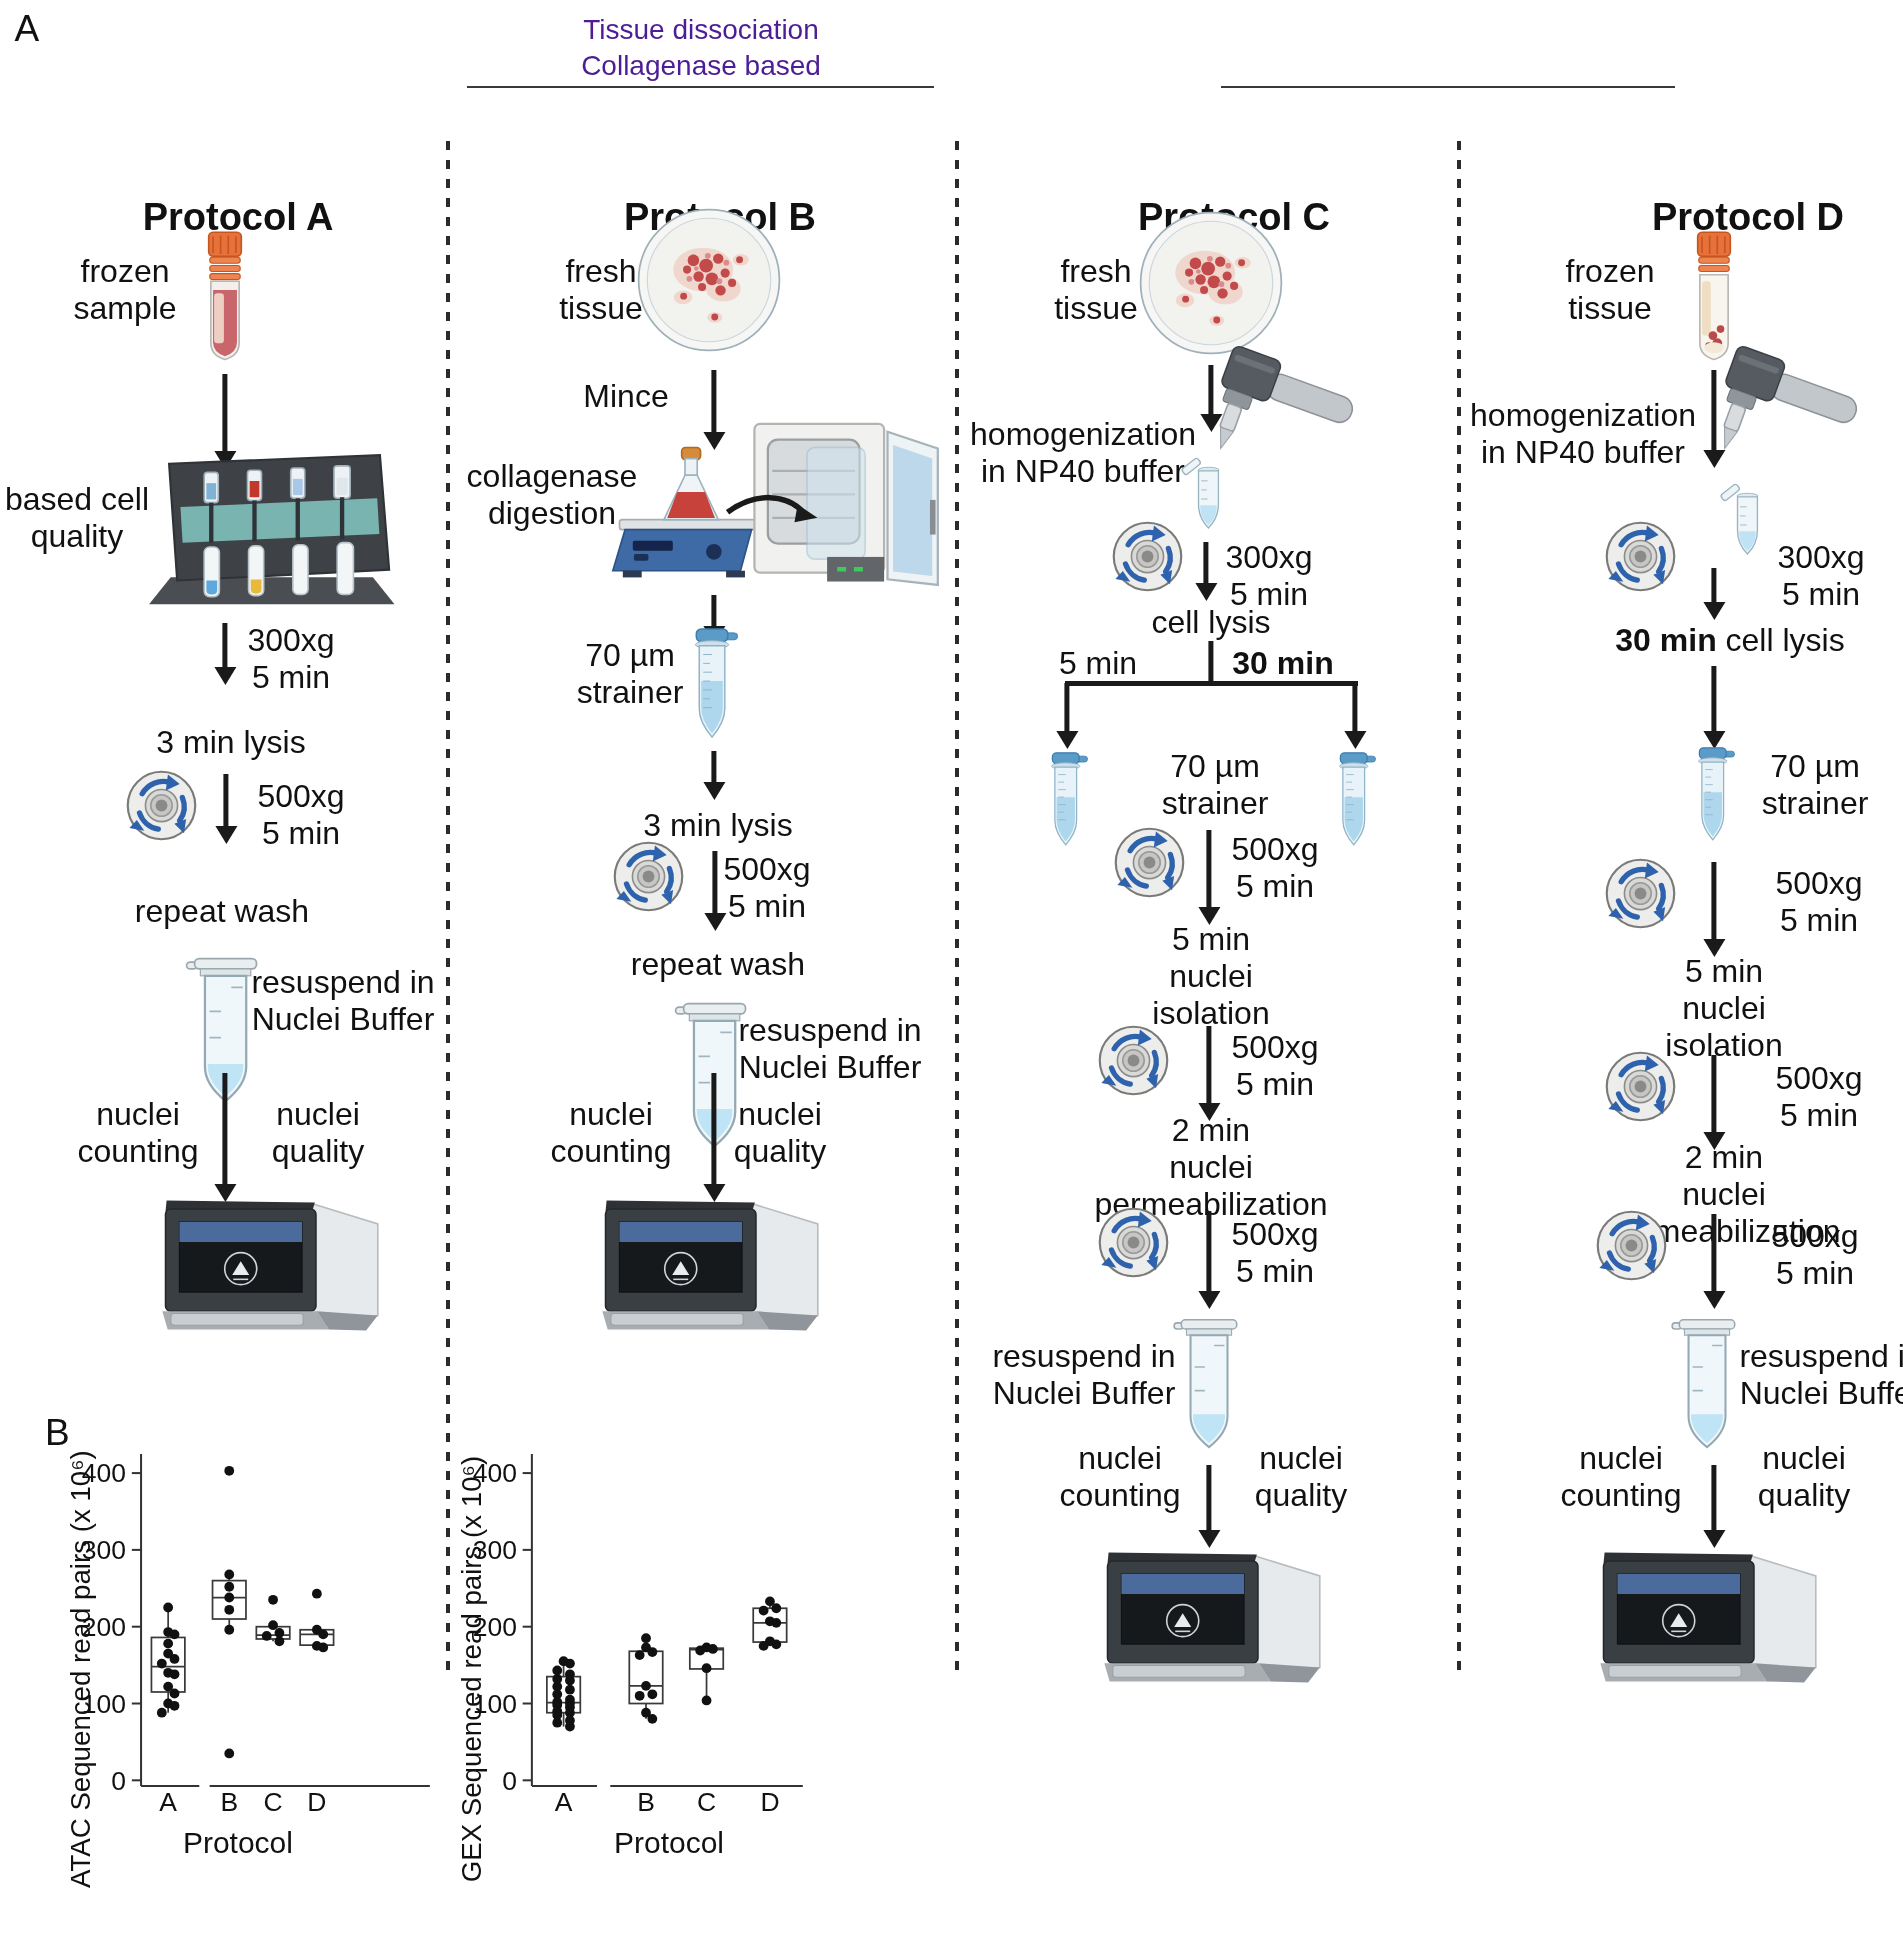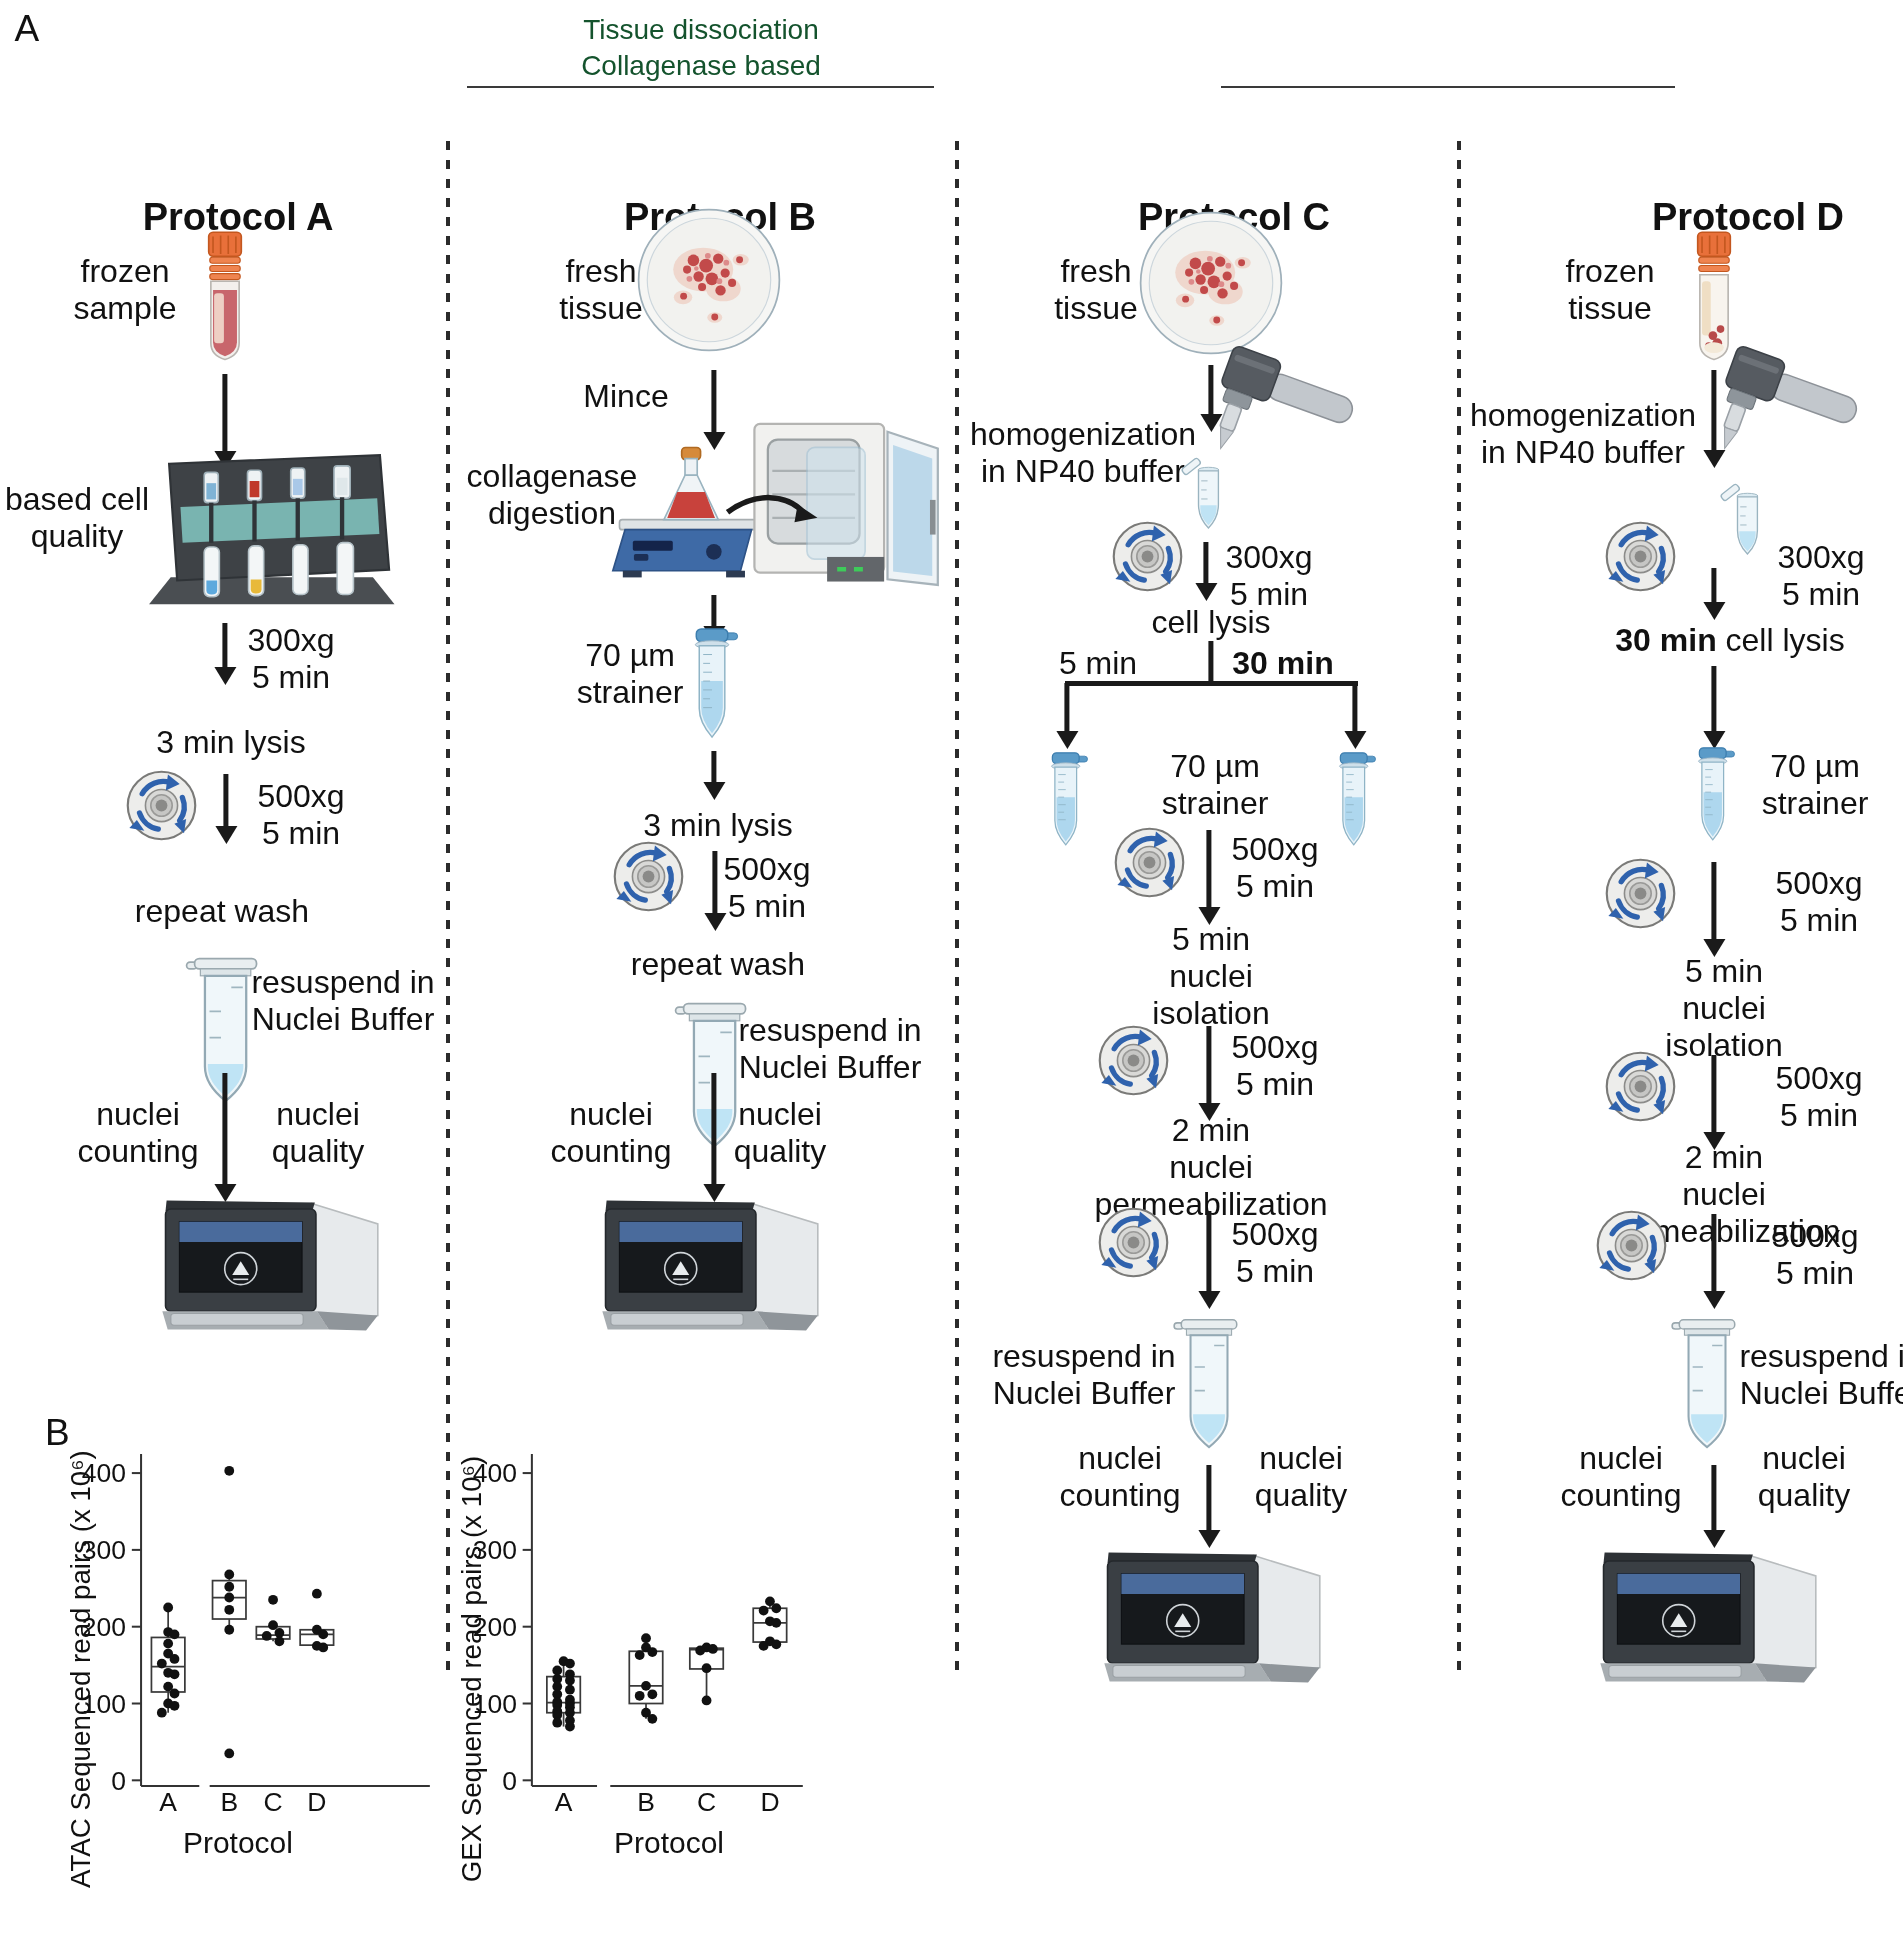--- a/index.html
+++ b/index.html
@@ -1,19 +1,19 @@
 <!DOCTYPE html>
 <html style="font-size:9.2px"><head>
 <meta charset="utf-8">
 <style>
   html,body{margin:0;padding:0;background:#fff;}
   #fig{position:relative;width:1904px;height:1955px;background:#ffffff;overflow:hidden;
        font-family:"Liberation Sans",sans-serif;color:#111;}
   .plabel{position:absolute;font-size:37px;color:#111;}
-  .hdr{position:absolute;transform:translateX(-50%);text-align:center;font-size:28px;line-height:1.3;color:#14532d;}
+  .hdr{position:absolute;transform:translateX(-50%);text-align:center;font-size:28px;line-height:1.3;color:#4c1d95;}
   .hline{position:absolute;height:2.3px;background:#3a3a3a;}
   .vdash{position:absolute;width:4px;top:141px;height:1534px;
          background:repeating-linear-gradient(to bottom,#2b2b2b 0 8.6px,transparent 8.6px 19px);}
   .lbl{position:absolute;transform:translateX(-50%);text-align:center;font-size:32px;line-height:1.16;
        color:#111;white-space:nowrap;}
   .title{font-size:38px;font-weight:bold;margin-top:32px;}
   .bold{font-weight:bold;}
   .arr{position:absolute;width:5.2px;background:#1a1a1a;transform:translateX(-50%);}
   .arr::after{content:"";position:absolute;bottom:-17.3px;left:50%;transform:translateX(-50%);
       border-left:11.5px solid transparent;border-right:11.5px solid transparent;border-top:18.5px solid #1a1a1a;}

